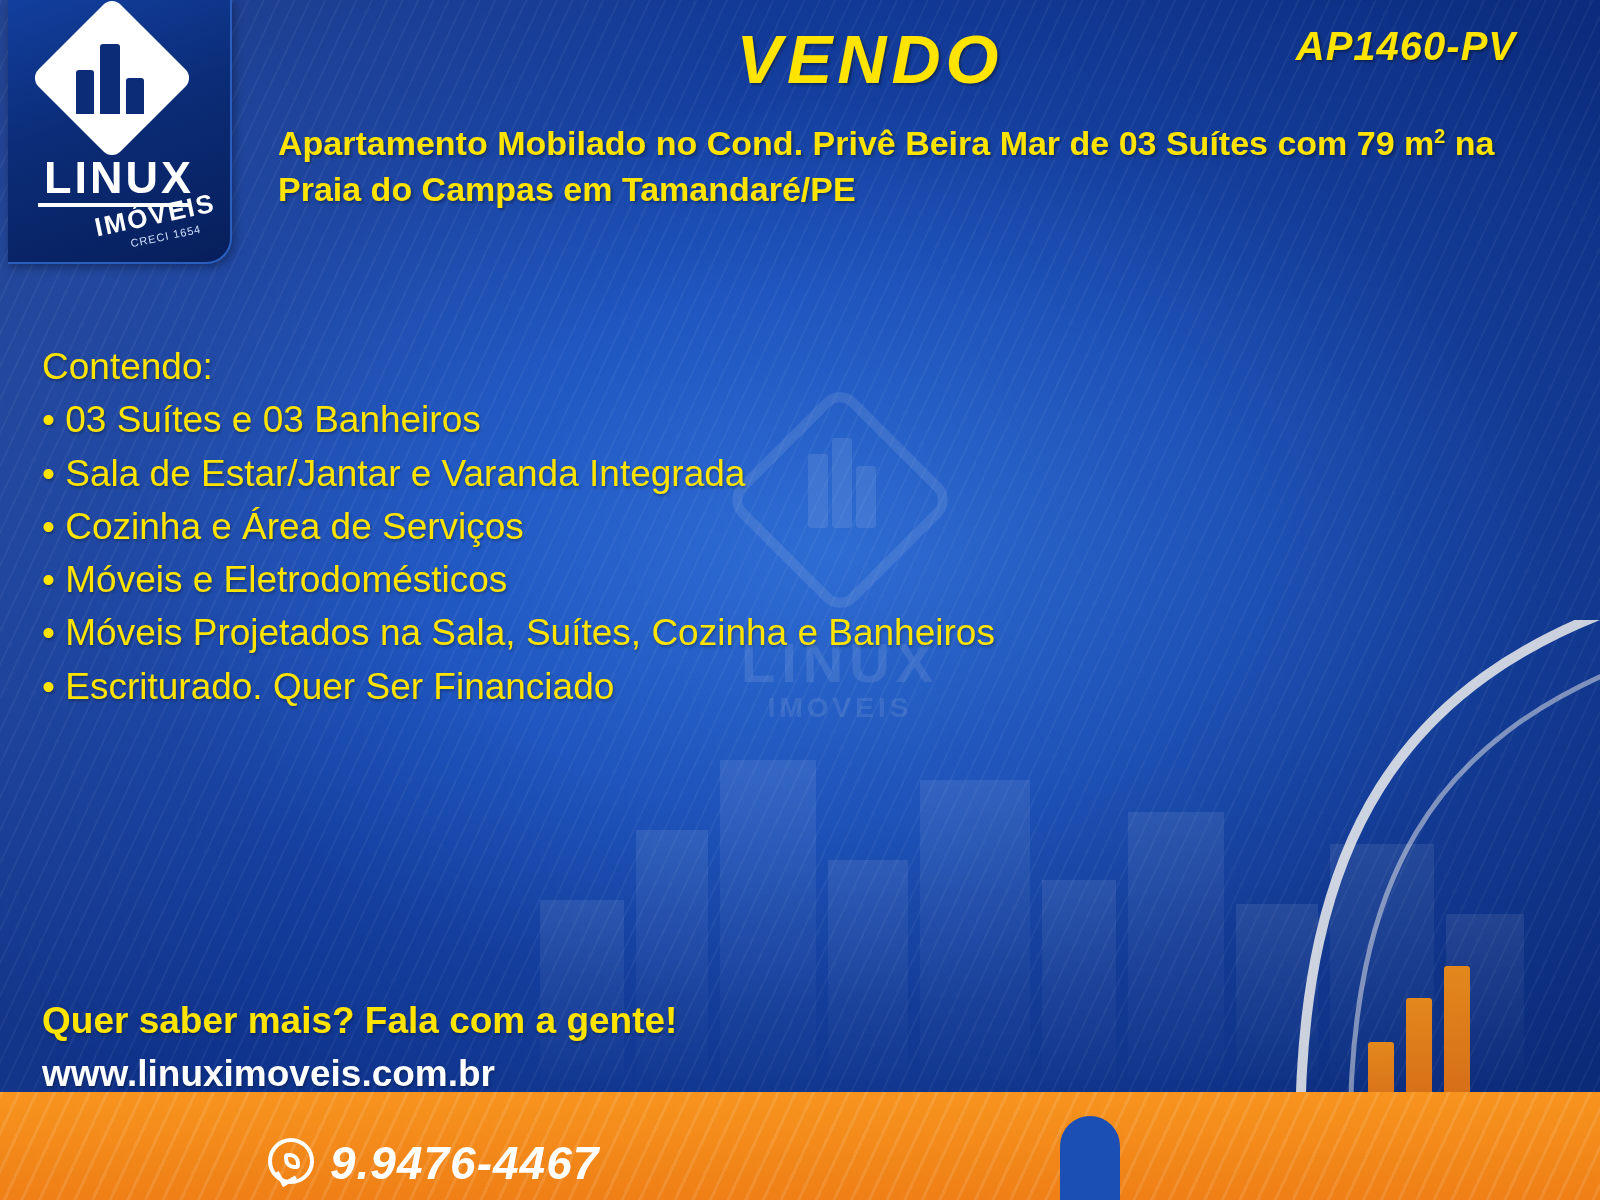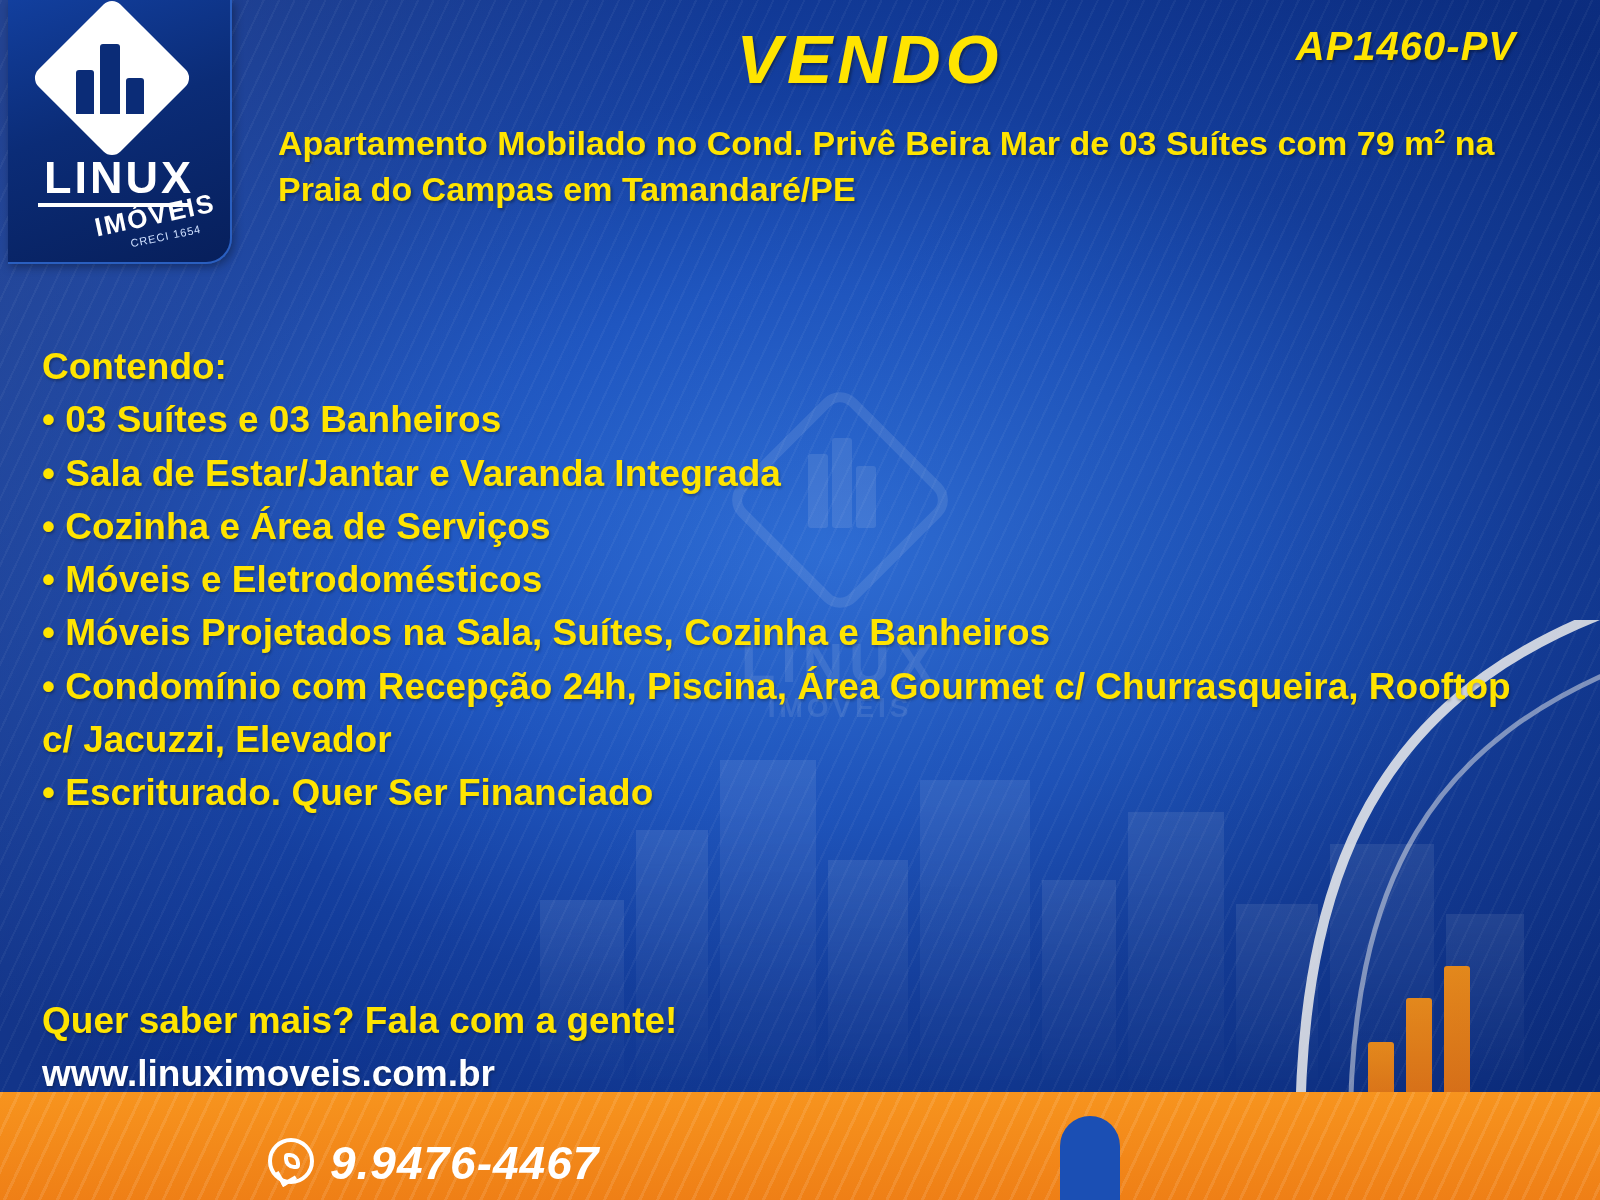--- a/index.html
+++ b/index.html
@@ -212,21 +212,21 @@
   }
 
   
   #body-block {
     position: absolute;
     left: 42px;
     top: 340px;
     width: 1480px;
     color: #ffe400;
     font-size: 37px;
-    font-weight: bold;
+    font-weight: normal;
     line-height: 1.44;
     text-shadow: 1px 2px 3px rgba(0,0,0,0.30);
   }
   #body-block .line {
     white-space: pre-wrap;
   }
   #cta-block {
     position: absolute;
     left: 42px;
     top: 995px;
@@ -403,21 +403,20 @@
     <span>Apartamento Mobilado no Cond. Privê Beira Mar de 03 Suítes com 79 m</span><sup>2</sup><span> na Praia do Campas em Tamandaré/PE</span>
   </div>
 
   <div id="body-block">
     <div class="line">Contendo:</div>
     <div class="line">• 03 Suítes e 03 Banheiros</div>
     <div class="line">• Sala de Estar/Jantar e Varanda Integrada</div>
     <div class="line">• Cozinha e Área de Serviços</div>
     <div class="line">• Móveis e Eletrodomésticos</div>
     <div class="line">• Móveis Projetados na Sala, Suítes, Cozinha e Banheiros</div>
-    <div class="line">• Condomínio com Recepção 24h, Piscina, Área Gourmet c/ Churrasqueira, Rooftop c/ Jacuzzi, Elevador</div>
     <div class="line">• Escriturado. Quer Ser Financiado</div>
   </div>
 
   <div id="cta-block">
     <div>Quer saber mais? Fala com a gente!</div>
     <div class="site">www.linuximoveis.com.br</div>
   </div>
 
   <div id="bottom-bar">
     <div id="bottom-notch"></div>

